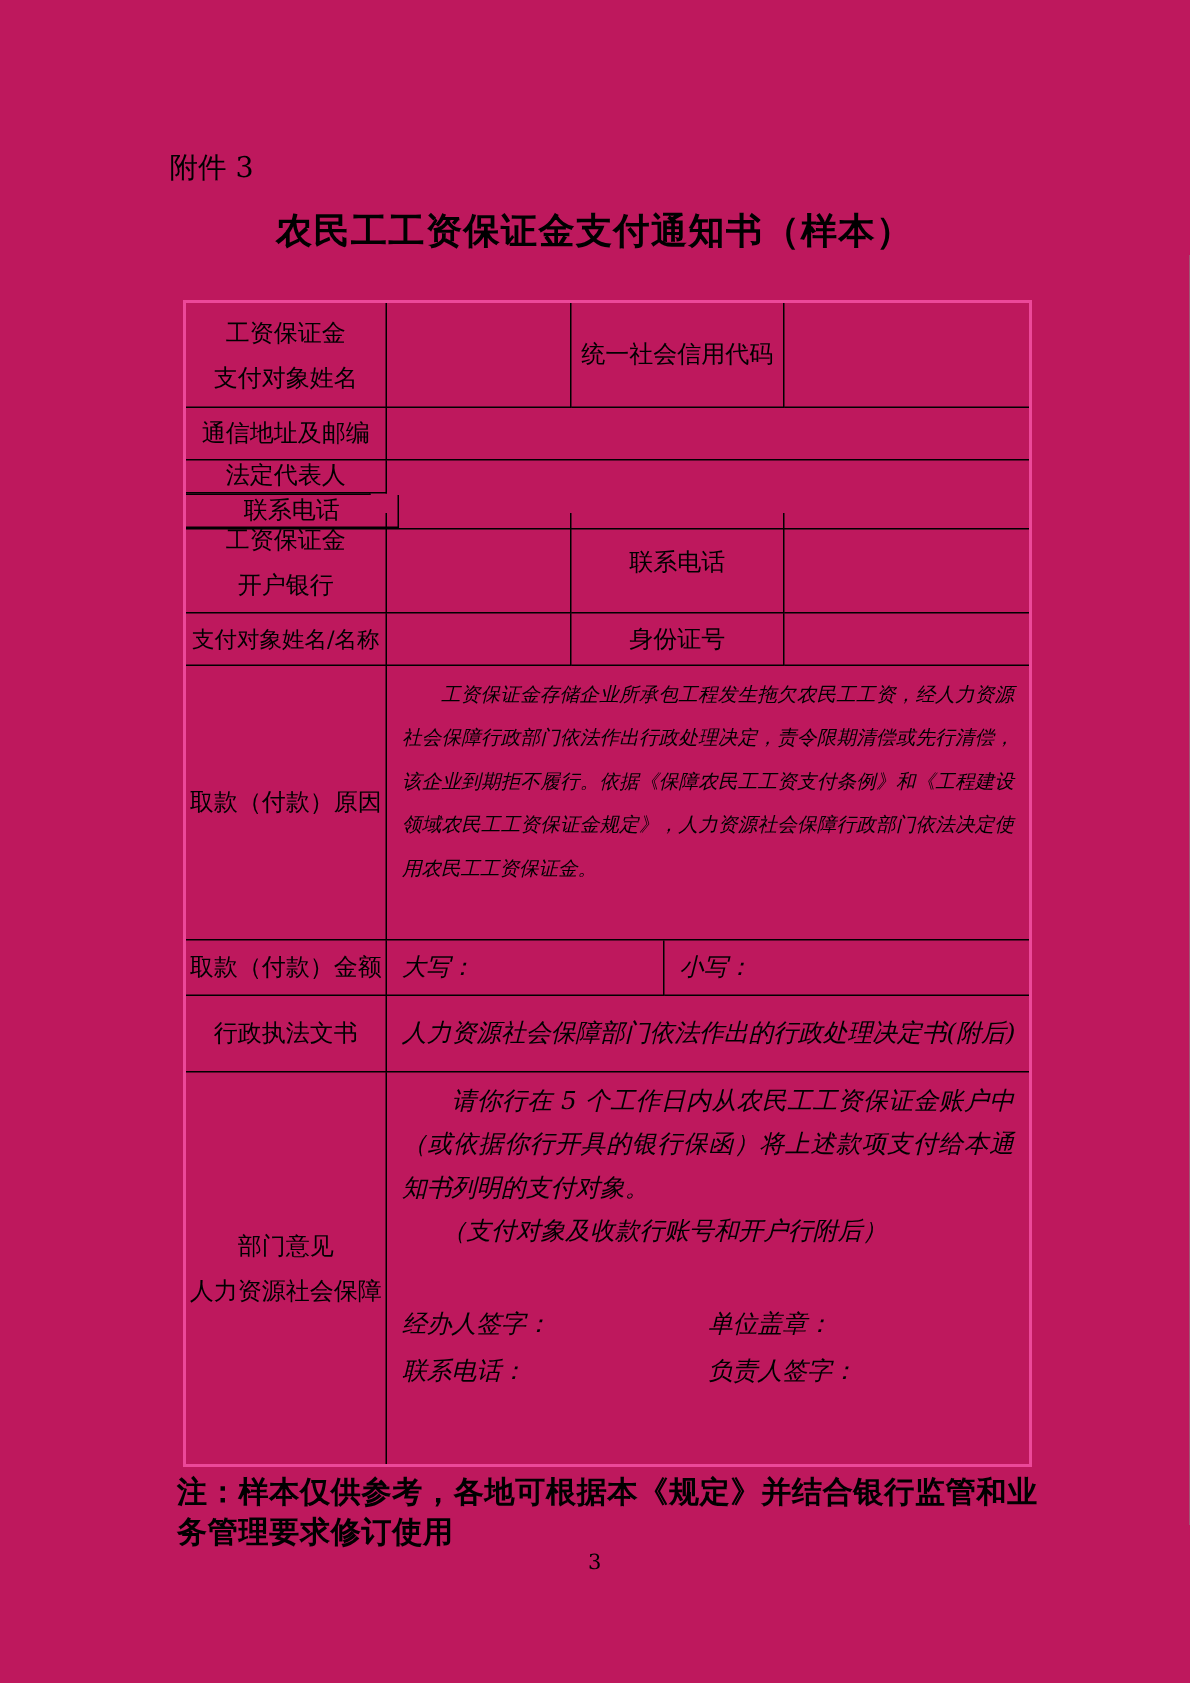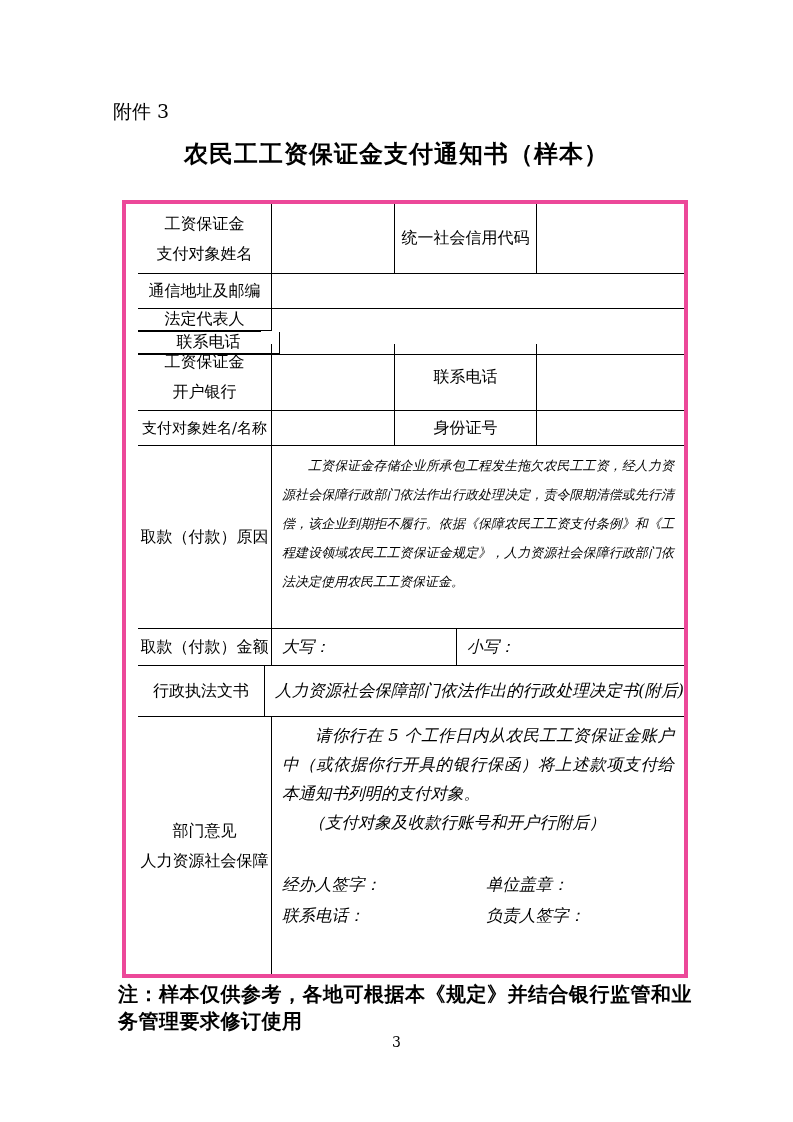--- a/index.html
+++ b/index.html
@@ -1,41 +1,40 @@
 <!DOCTYPE html>
 <html><head>
 <meta charset="utf-8">
 <style>
   html,body { margin:0; padding:0; background:#888; }
   .page {
     position:relative;
     width:793px; height:1122px;
     margin:0 auto;
-    background:#ffffff;
+    background:#be185d;
     color:#000000;
     font-family:"DejaVu Serif","Liberation Serif",serif;
     overflow:hidden;
   }
   .attachment {
     position:absolute; left:113px; top:99px;
     font-size:19px;
   }
   .doc-title {
     position:absolute; left:0; top:138px; width:100%;
     text-align:center; font-size:24px; font-weight:bold;
     letter-spacing:1px;
   }
   .form-table {
     position:absolute; left:122px; top:200px;
     width:566px; height:778px;
-    border:4px solid #ec4899;
+    border:2px solid #ec4899;
     box-sizing:border-box;
     display:flex; flex-direction:column;
     font-size:16px;
-    padding-left:12px;
   }
   .row { display:flex; box-sizing:border-box; }
   .r1 { height:70px; } .r2 { height:35px; } .r3 { height:35px;flex-direction:column; }
   .r4 { height:67px; } .r5 { height:35px; } .r6 { height:183px; }
   .r7 { height:37px; } .r8 { height:51px; } .r9 { flex:1; }
   .cell {
     box-sizing:border-box;
     border-right:1px solid #000;
     border-bottom:1px solid #000;
     display:flex; align-items:center; justify-content:center;

